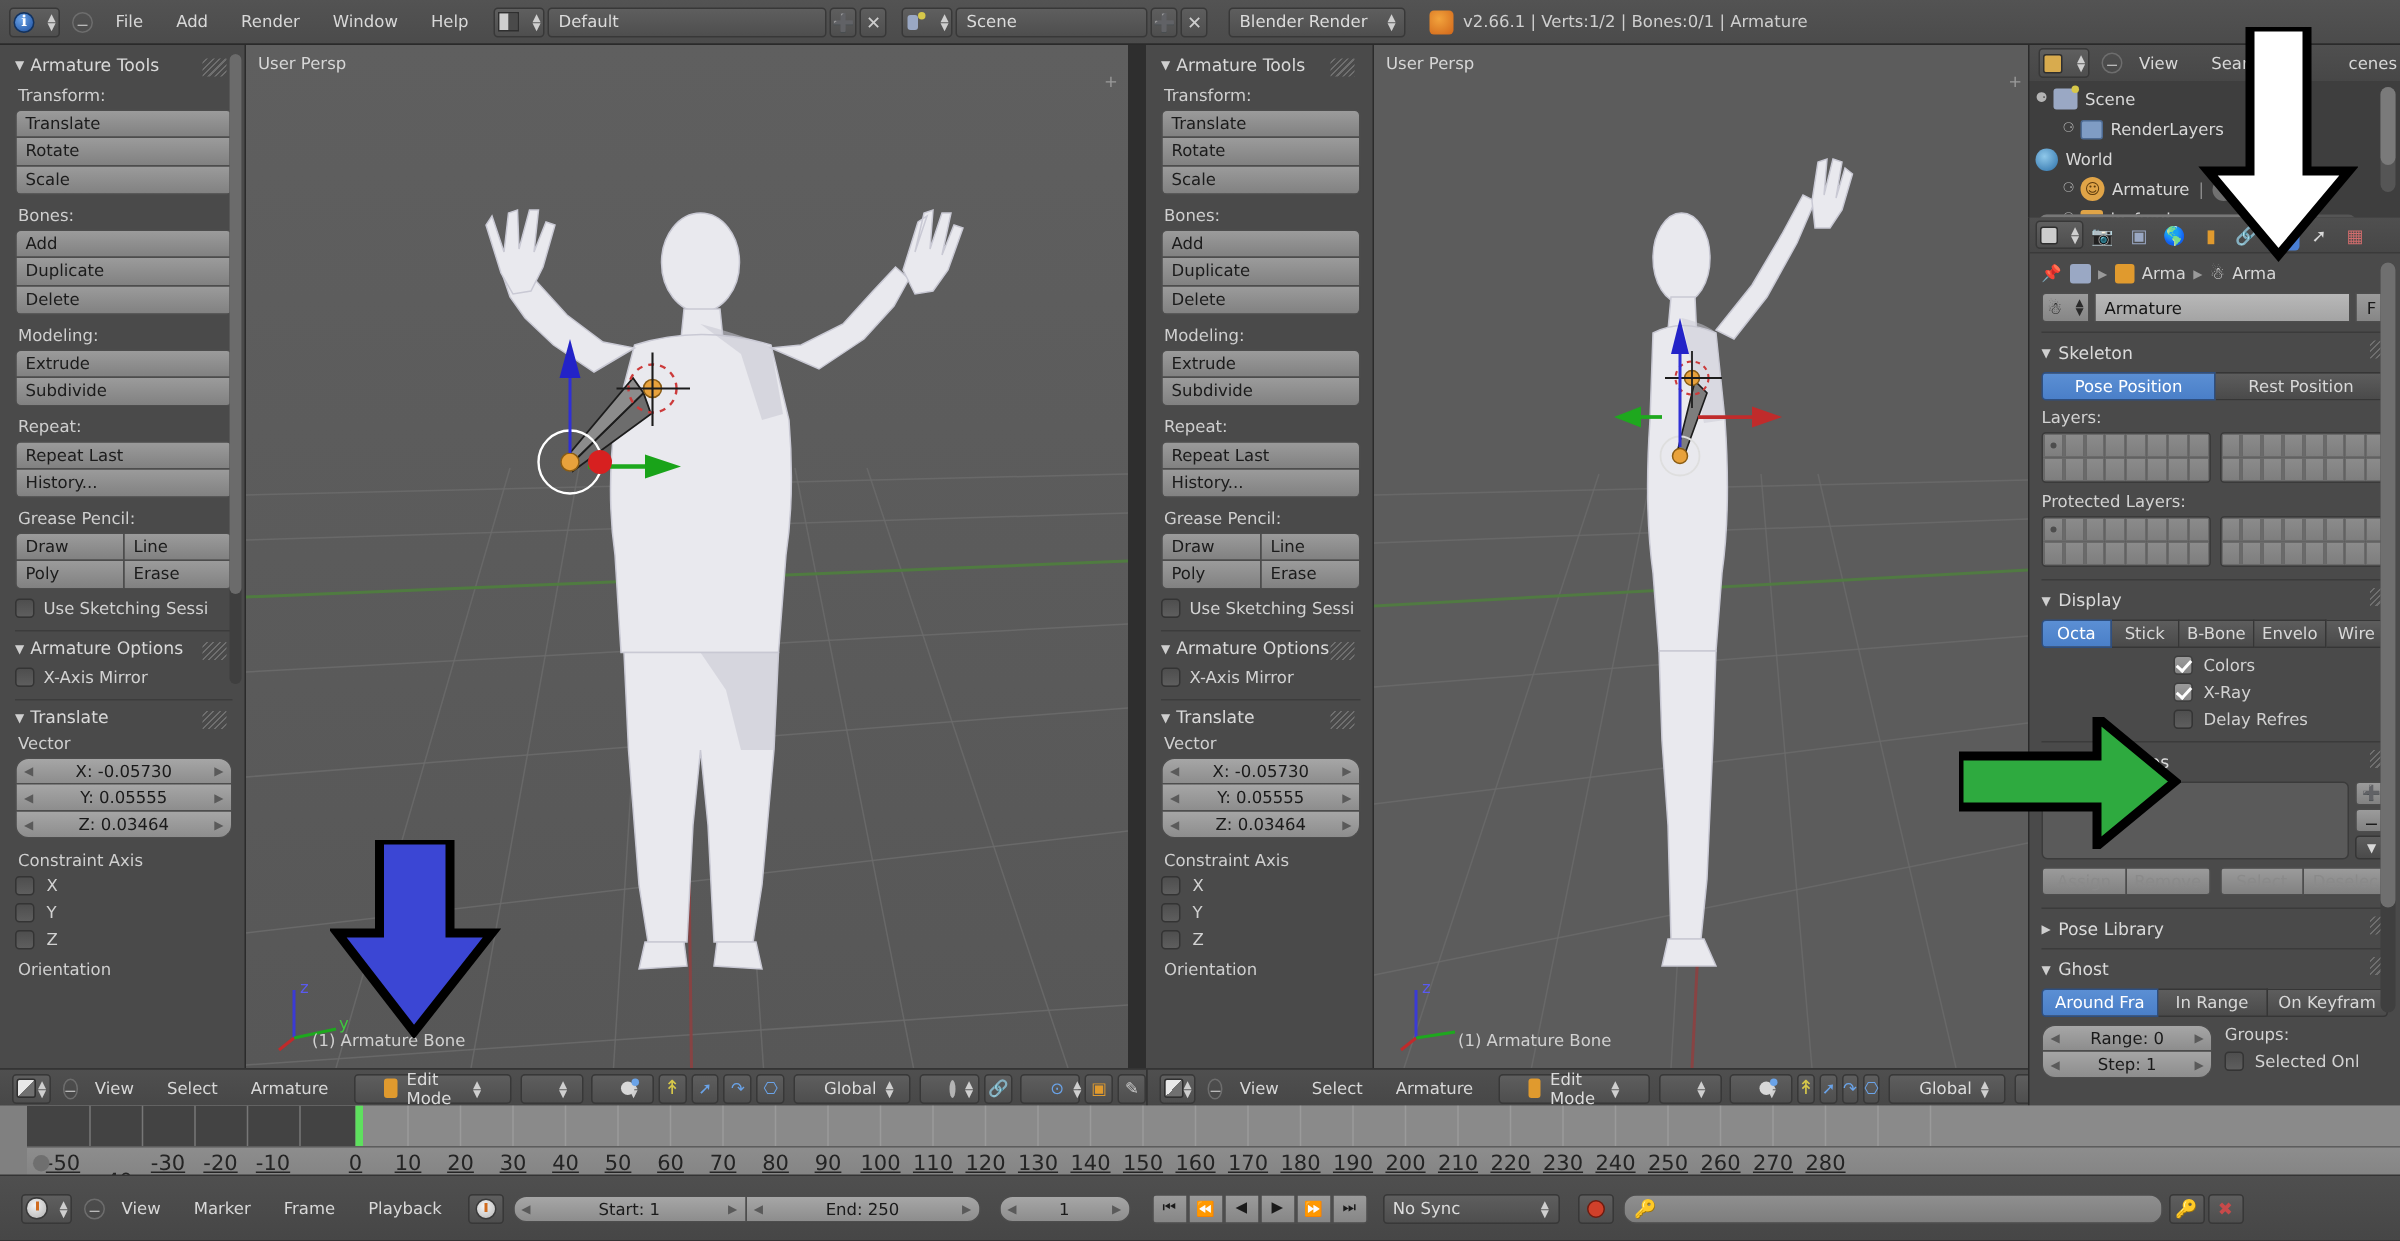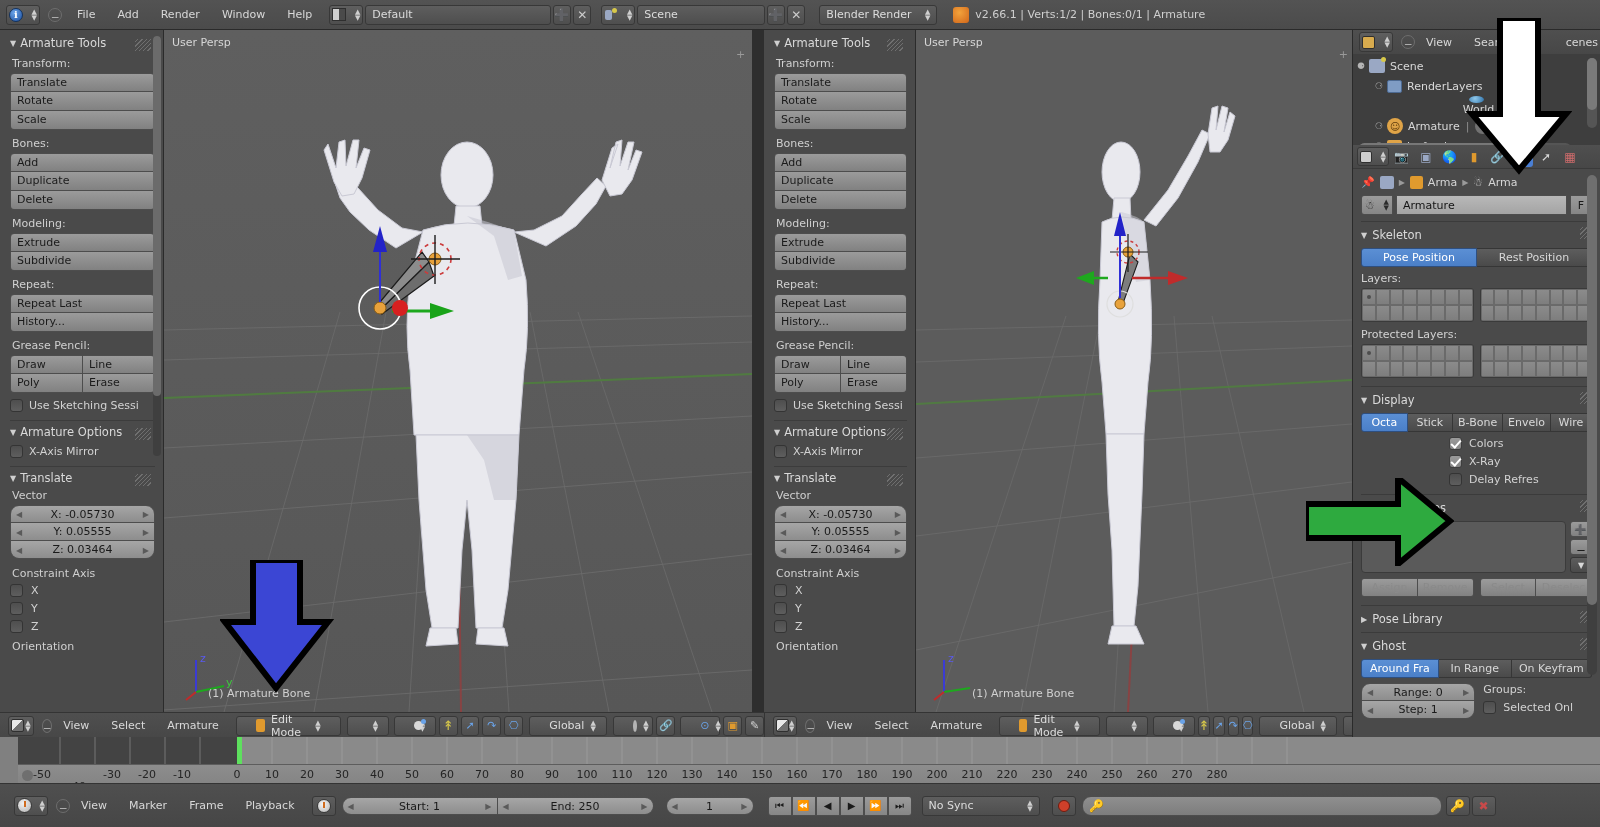--- a/index.html
+++ b/index.html
@@ -157,21 +157,21 @@
     border:1px solid #3a3a3a; border-radius:3px; overflow:hidden; }
   .layer-cell { height:16px; background:linear-gradient(#8b8b8b,#7e7e7e); border:1px solid #6a6a6a; position:relative;}
   .layer-cell.dot::after { content:""; position:absolute; left:50%; top:50%;
     width:4px;height:4px;margin:-2px 0 0 -2px;border-radius:50%;background:#4d4d4d;}
 
   
   #timeline { position:absolute; left:0; top:737px; width:1600px; height:48px; background:#808080; }
   #tl-track { position:absolute; left:18px; top:0px; width:1582px; height:27px; }
   #tl-ruler { position:absolute; left:18px; top:27px; width:1582px; height:21px;
      background:linear-gradient(#8d8d8d,#848484); border-top:1px solid #5d5d5d;}
-  .tl-num { position:absolute; top:3px; font-size:11px; color:#242424; transform:translateX(-50%); }
+  .tl-num { position:absolute; top:3px; font-size:14px; color:#242424; transform:translateX(-50%);text-decoration:underline; }
 
   
   #bottombar { position:absolute; left:0; top:783px; width:1600px; height:44px;
     background:linear-gradient(#4f4f4f,#464646); border-top:1px solid #343434;
     display:flex; align-items:center; padding-left:6px; gap:0; }
   .bb-sq { width:24px;height:20px;background:linear-gradient(#5e5e5e,#4e4e4e);
     border:1px solid #383838;border-radius:3px;display:flex;align-items:center;
     justify-content:center;cursor:pointer;}
   .transport { display:flex; }
   .tp { width:24px;height:20px;background:linear-gradient(#9b9b9b,#868686);
@@ -718,21 +718,21 @@
         <span style="width:16px;height:14px;background:#9aa8c4;border-radius:2px;margin-right:5px;position:relative;">
           <span style="position:absolute;right:-1px;top:-2px;width:5px;height:5px;border-radius:50%;background:#d7c84a;"></span>
         </span>
         <span>Scene</span>
       </div>
       <div class="out-row" style="padding-left:22px;">
         <span style="width:12px;color:#b5b5b5;font-size:9px;">⚆</span>
         <span style="width:15px;height:13px;background:#7f9cc4;border:1px solid #4d6a92;border-radius:2px;margin-right:5px;"></span>
         <span>RenderLayers</span>
       </div>
-      <div class="out-row" style="flex-direction:column;">
+      <div class="out-row" style="">
         <span style="width:15px;height:15px;border-radius:50%;background:radial-gradient(circle at 40% 35%,#8fc8ea,#2b6fa8);margin-right:5px;"></span>
         <span>World</span>
       </div>
       <div class="out-row" style="padding-left:22px;">
         <span style="width:12px;color:#b5b5b5;font-size:9px;">⚆</span>
         <span style="width:16px;height:16px;border-radius:50%;background:#e0a447;margin-right:5px;display:flex;align-items:center;justify-content:center;color:#5c3a0c;font-size:10px;">☺</span>
         <span>Armature</span>
         <span style="margin-left:6px;color:#8d8d8d;">|</span>
         <span style="margin-left:6px;width:15px;height:15px;border-radius:50%;background:#9a9a9a;opacity:.55;"></span>
       </div>

